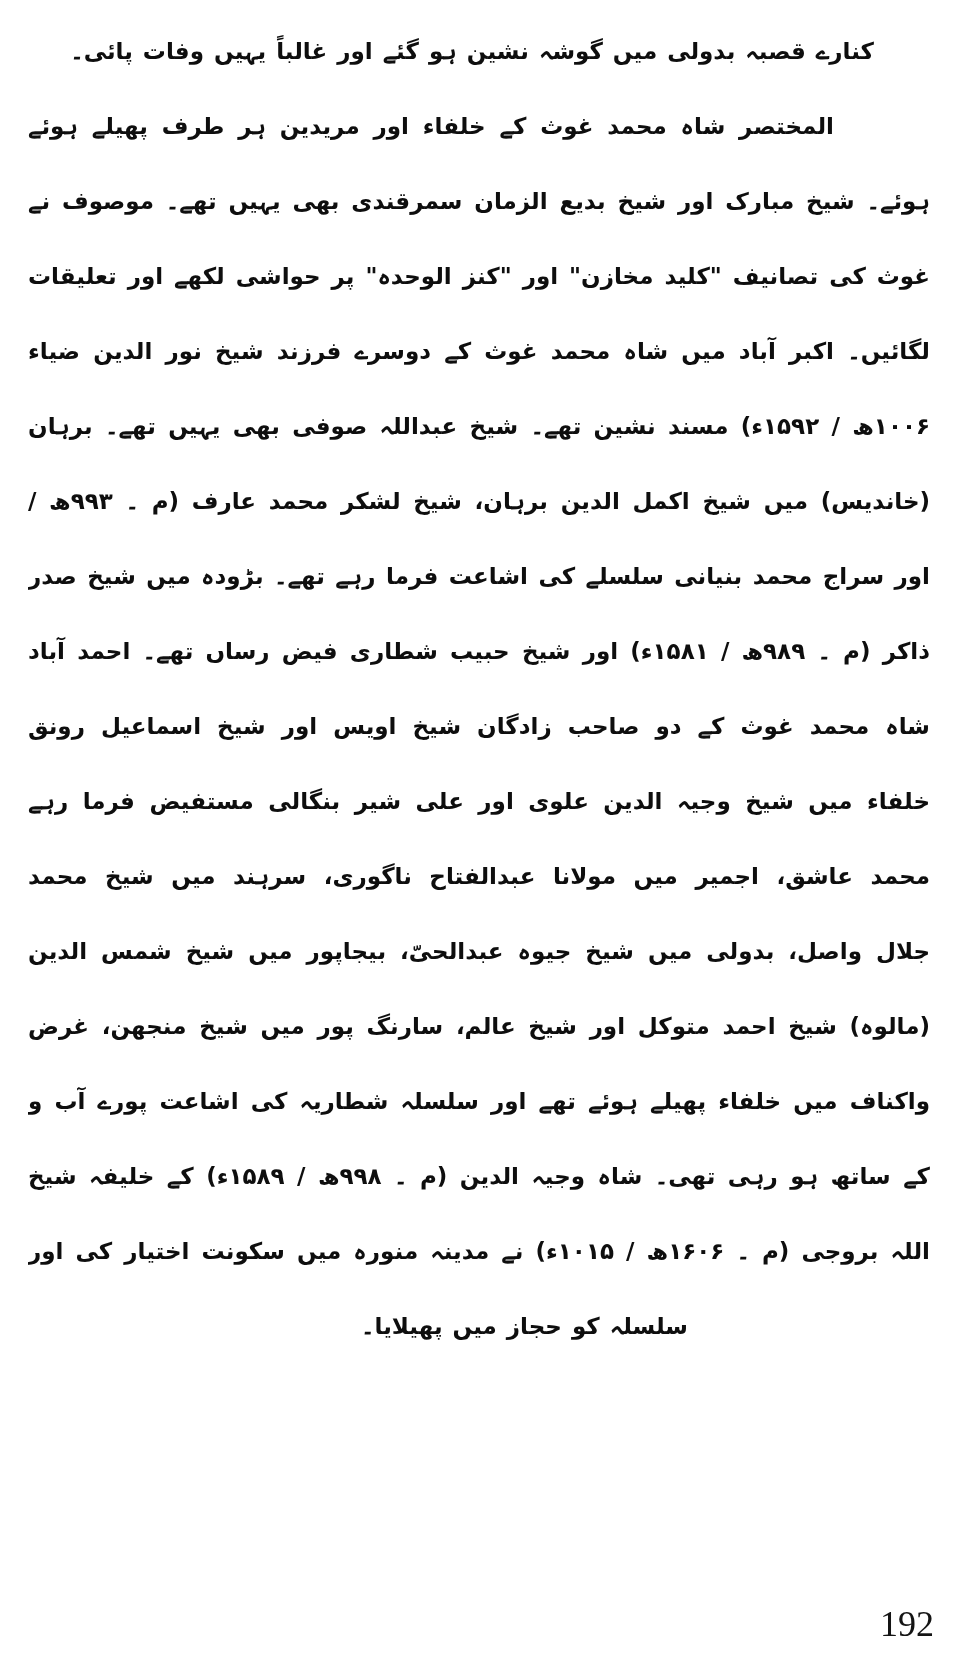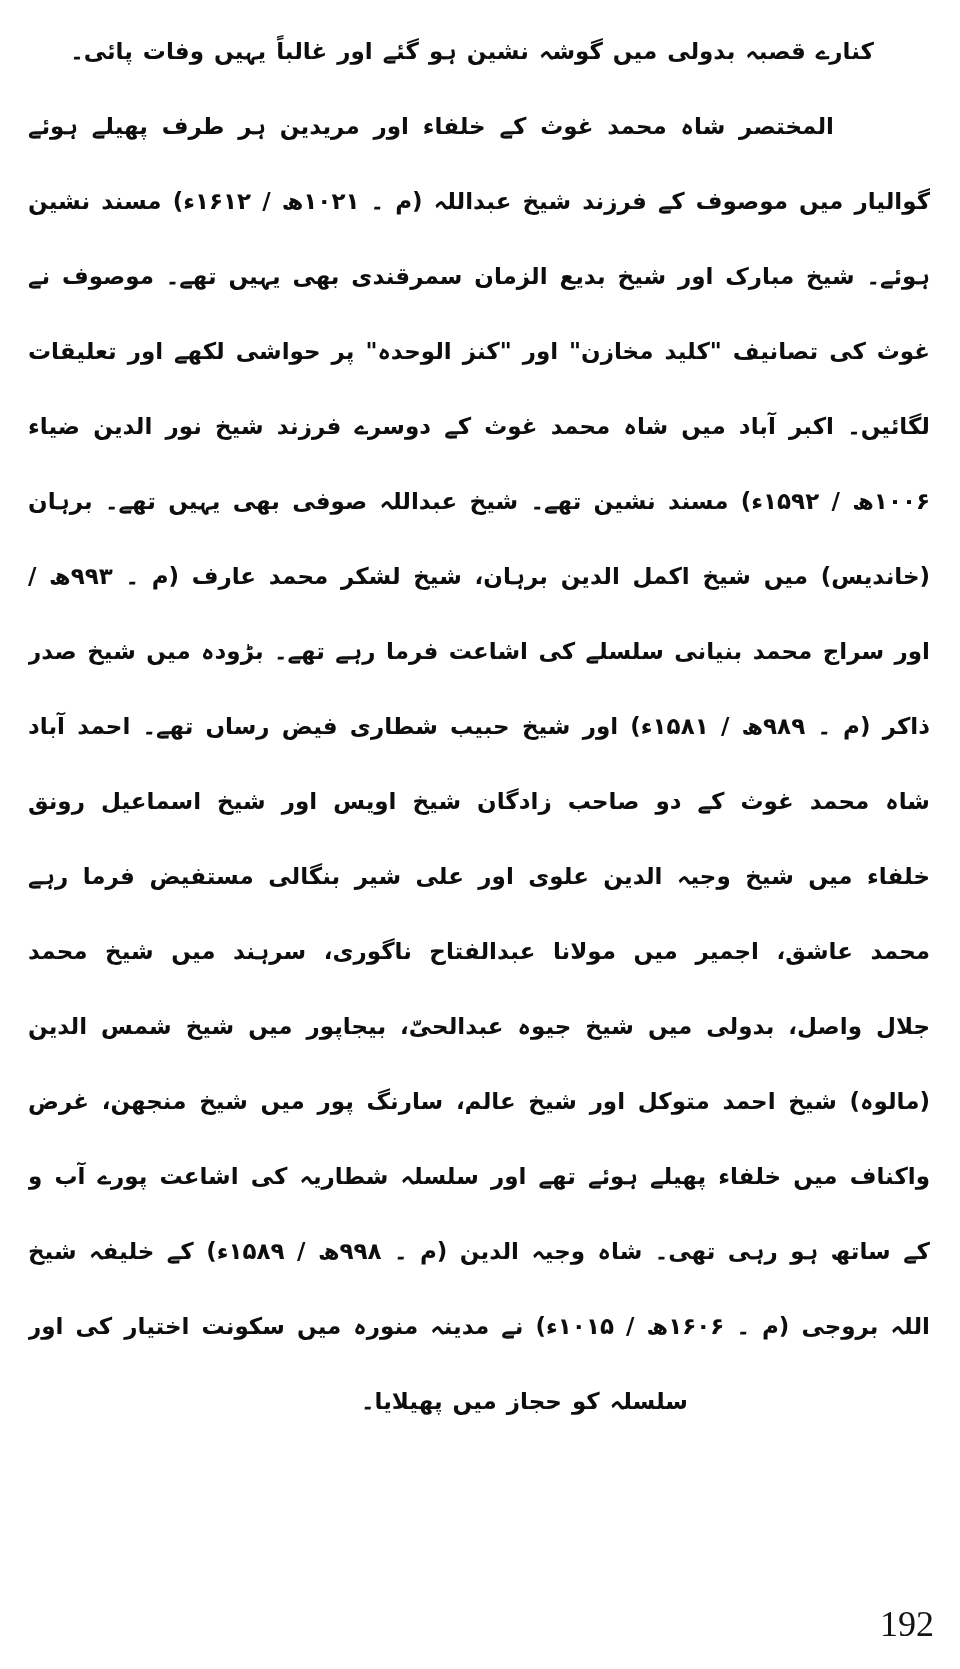--- a/index.html
+++ b/index.html
@@ -59,21 +59,20 @@
     color: #141414;
   }
 </style>
 </head>
 <body>
 
 <div class="page">
   <div class="text-block" dir="rtl" lang="ur">
     <div class="line para-end">کنارے قصبہ بدولی میں گوشہ نشین ہو گئے اور غالباً یہیں وفات پائی۔</div>
     <div class="line para-start">المختصر شاہ محمد غوث کے خلفاء اور مریدین ہر طرف پھیلے ہوئے تھے۔ چناں چہ</div>
-    <div class="line">گوالیار میں موصوف کے فرزند شیخ عبداللہ (م ۔ ۱۰۲۱ھ / ۱۶۱۲ء) مسند نشین</div>
     <div class="line">ہوئے۔ شیخ مبارک اور شیخ بدیع الزمان سمرقندی بھی یہیں تھے۔ موصوف نے شاہ محمد</div>
     <div class="line">غوث کی تصانیف "کلید مخازن" اور "کنز الوحدہ" پر حواشی لکھے اور تعلیقات</div>
     <div class="line">لگائیں۔ اکبر آباد میں شاہ محمد غوث کے دوسرے فرزند شیخ نور الدین ضیاء اللہ (م ۔</div>
     <div class="line">۱۰۰۶ھ / ۱۵۹۲ء) مسند نشین تھے۔ شیخ عبداللہ صوفی بھی یہیں تھے۔ برہان پور</div>
     <div class="line">(خاندیس) میں شیخ اکمل الدین برہان، شیخ لشکر محمد عارف (م ۔ ۹۹۳ھ / ۱۵۸۵ء)</div>
     <div class="line">اور سراج محمد بنیانی سلسلے کی اشاعت فرما رہے تھے۔ بڑودہ میں شیخ صدر الدین محمد شمس</div>
     <div class="line">ذاکر (م ۔ ۹۸۹ھ / ۱۵۸۱ء) اور شیخ حبیب شطاری فیض رساں تھے۔ احمد آباد میں</div>
     <div class="line">شاہ محمد غوث کے دو صاحب زادگان شیخ اویس اور شیخ اسماعیل رونق افروز تھے۔ اعاظم</div>
     <div class="line">خلفاء میں شیخ وجیہ الدین علوی اور علی شیر بنگالی مستفیض فرما رہے تھے۔ سنبھل میں شیخ</div>
     <div class="line">محمد عاشق، اجمیر میں مولانا عبدالفتاح ناگوری، سرہند میں شیخ محمد جمالی، کالپی میں شیخ</div>

